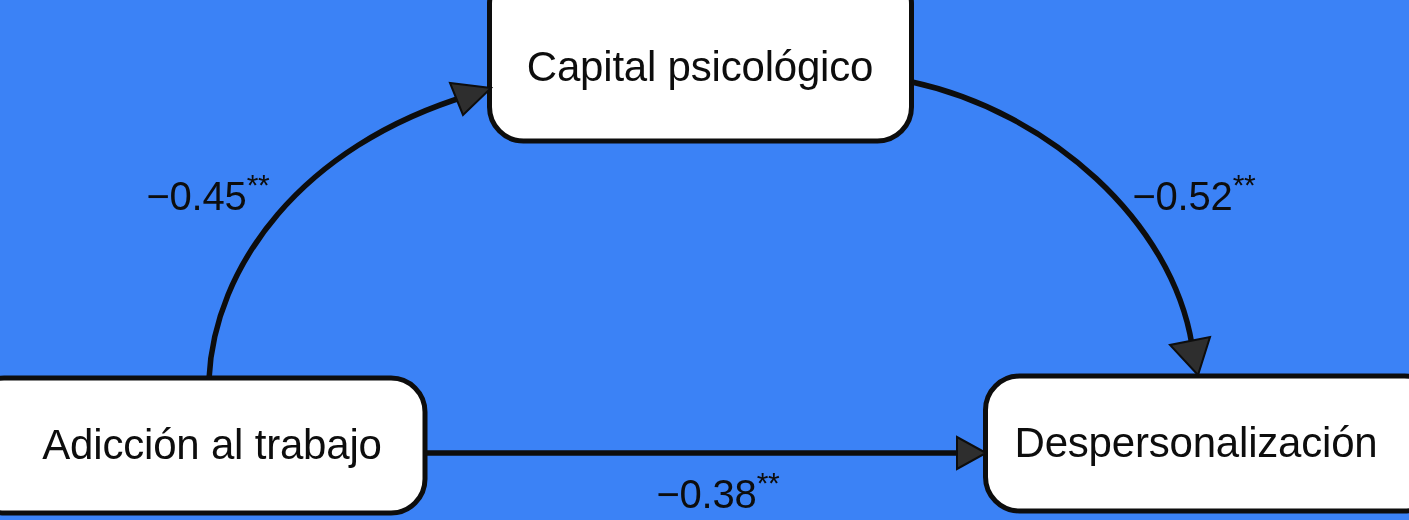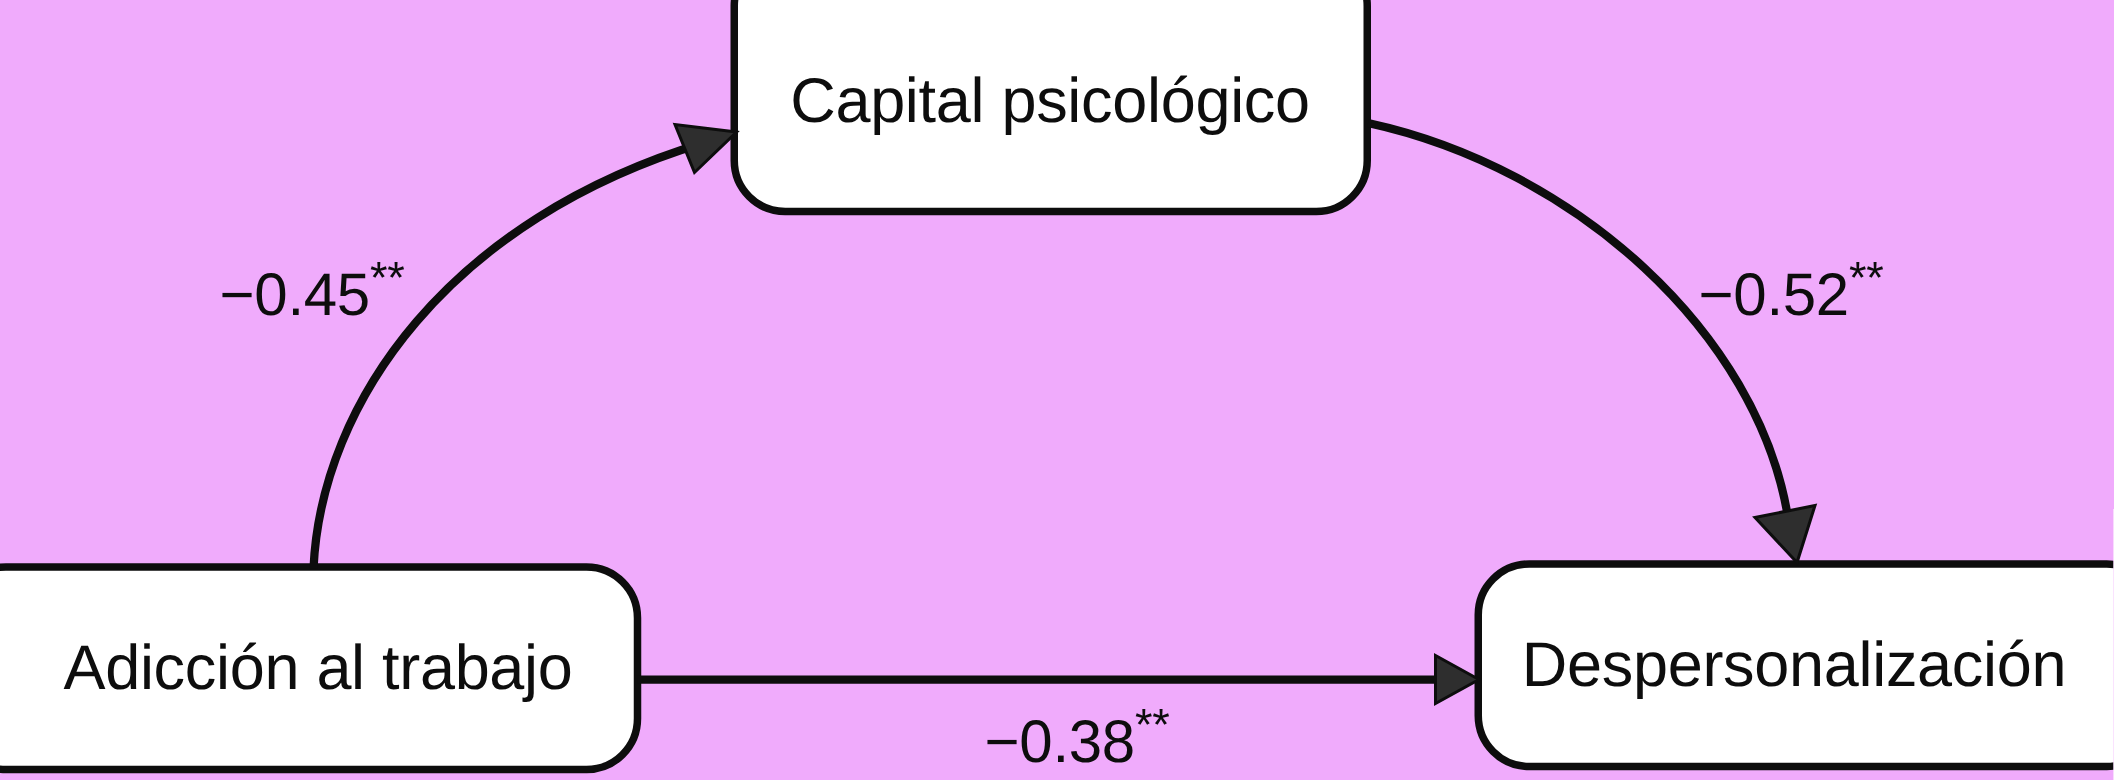--- a/index.html
+++ b/index.html
@@ -4,21 +4,21 @@
 <style>
   html, body {
     margin: 0;
     padding: 0;
     background: #ffffff;
   }
   #diagram-root {
     position: relative;
     width: 1409px;
     height: 520px;
-    background: #f0abfc;
+    background: #3b82f6;
     overflow: hidden;
     font-family: "Liberation Sans", sans-serif;
   }
   #diagram-svg {
     position: absolute;
     top: 0;
     left: 0;
     width: 1409px;
     height: 520px;
     display: block;

